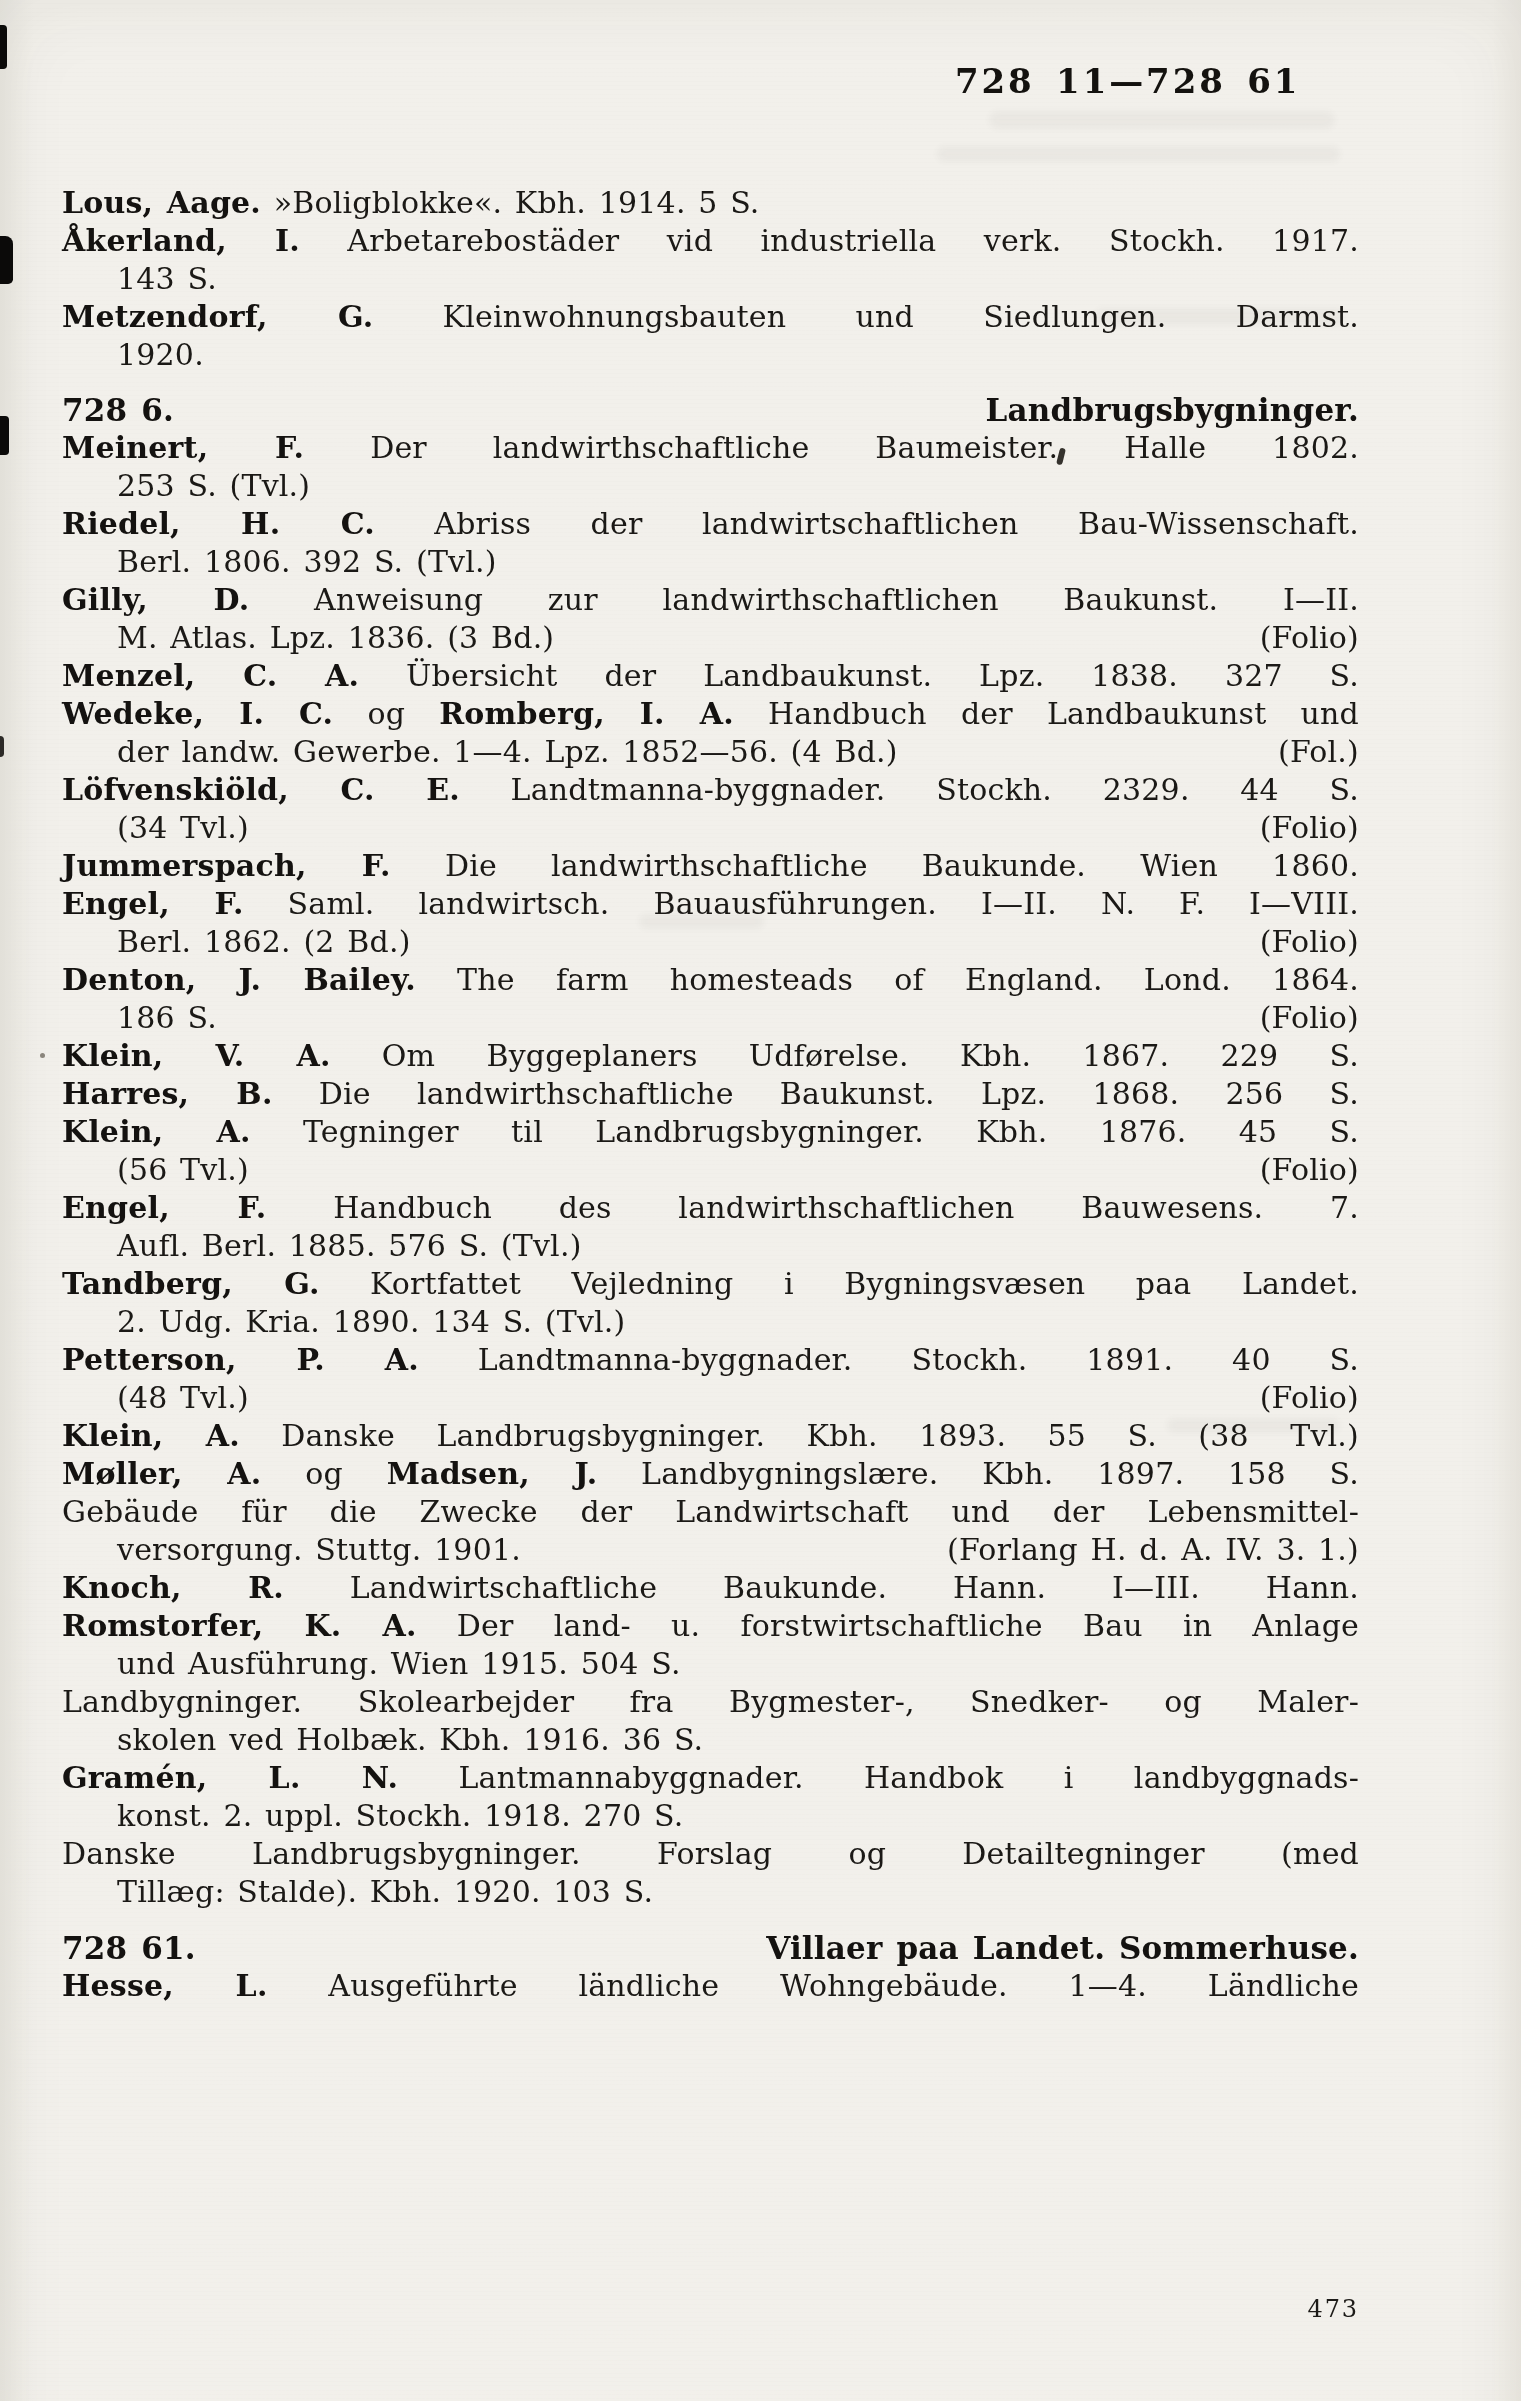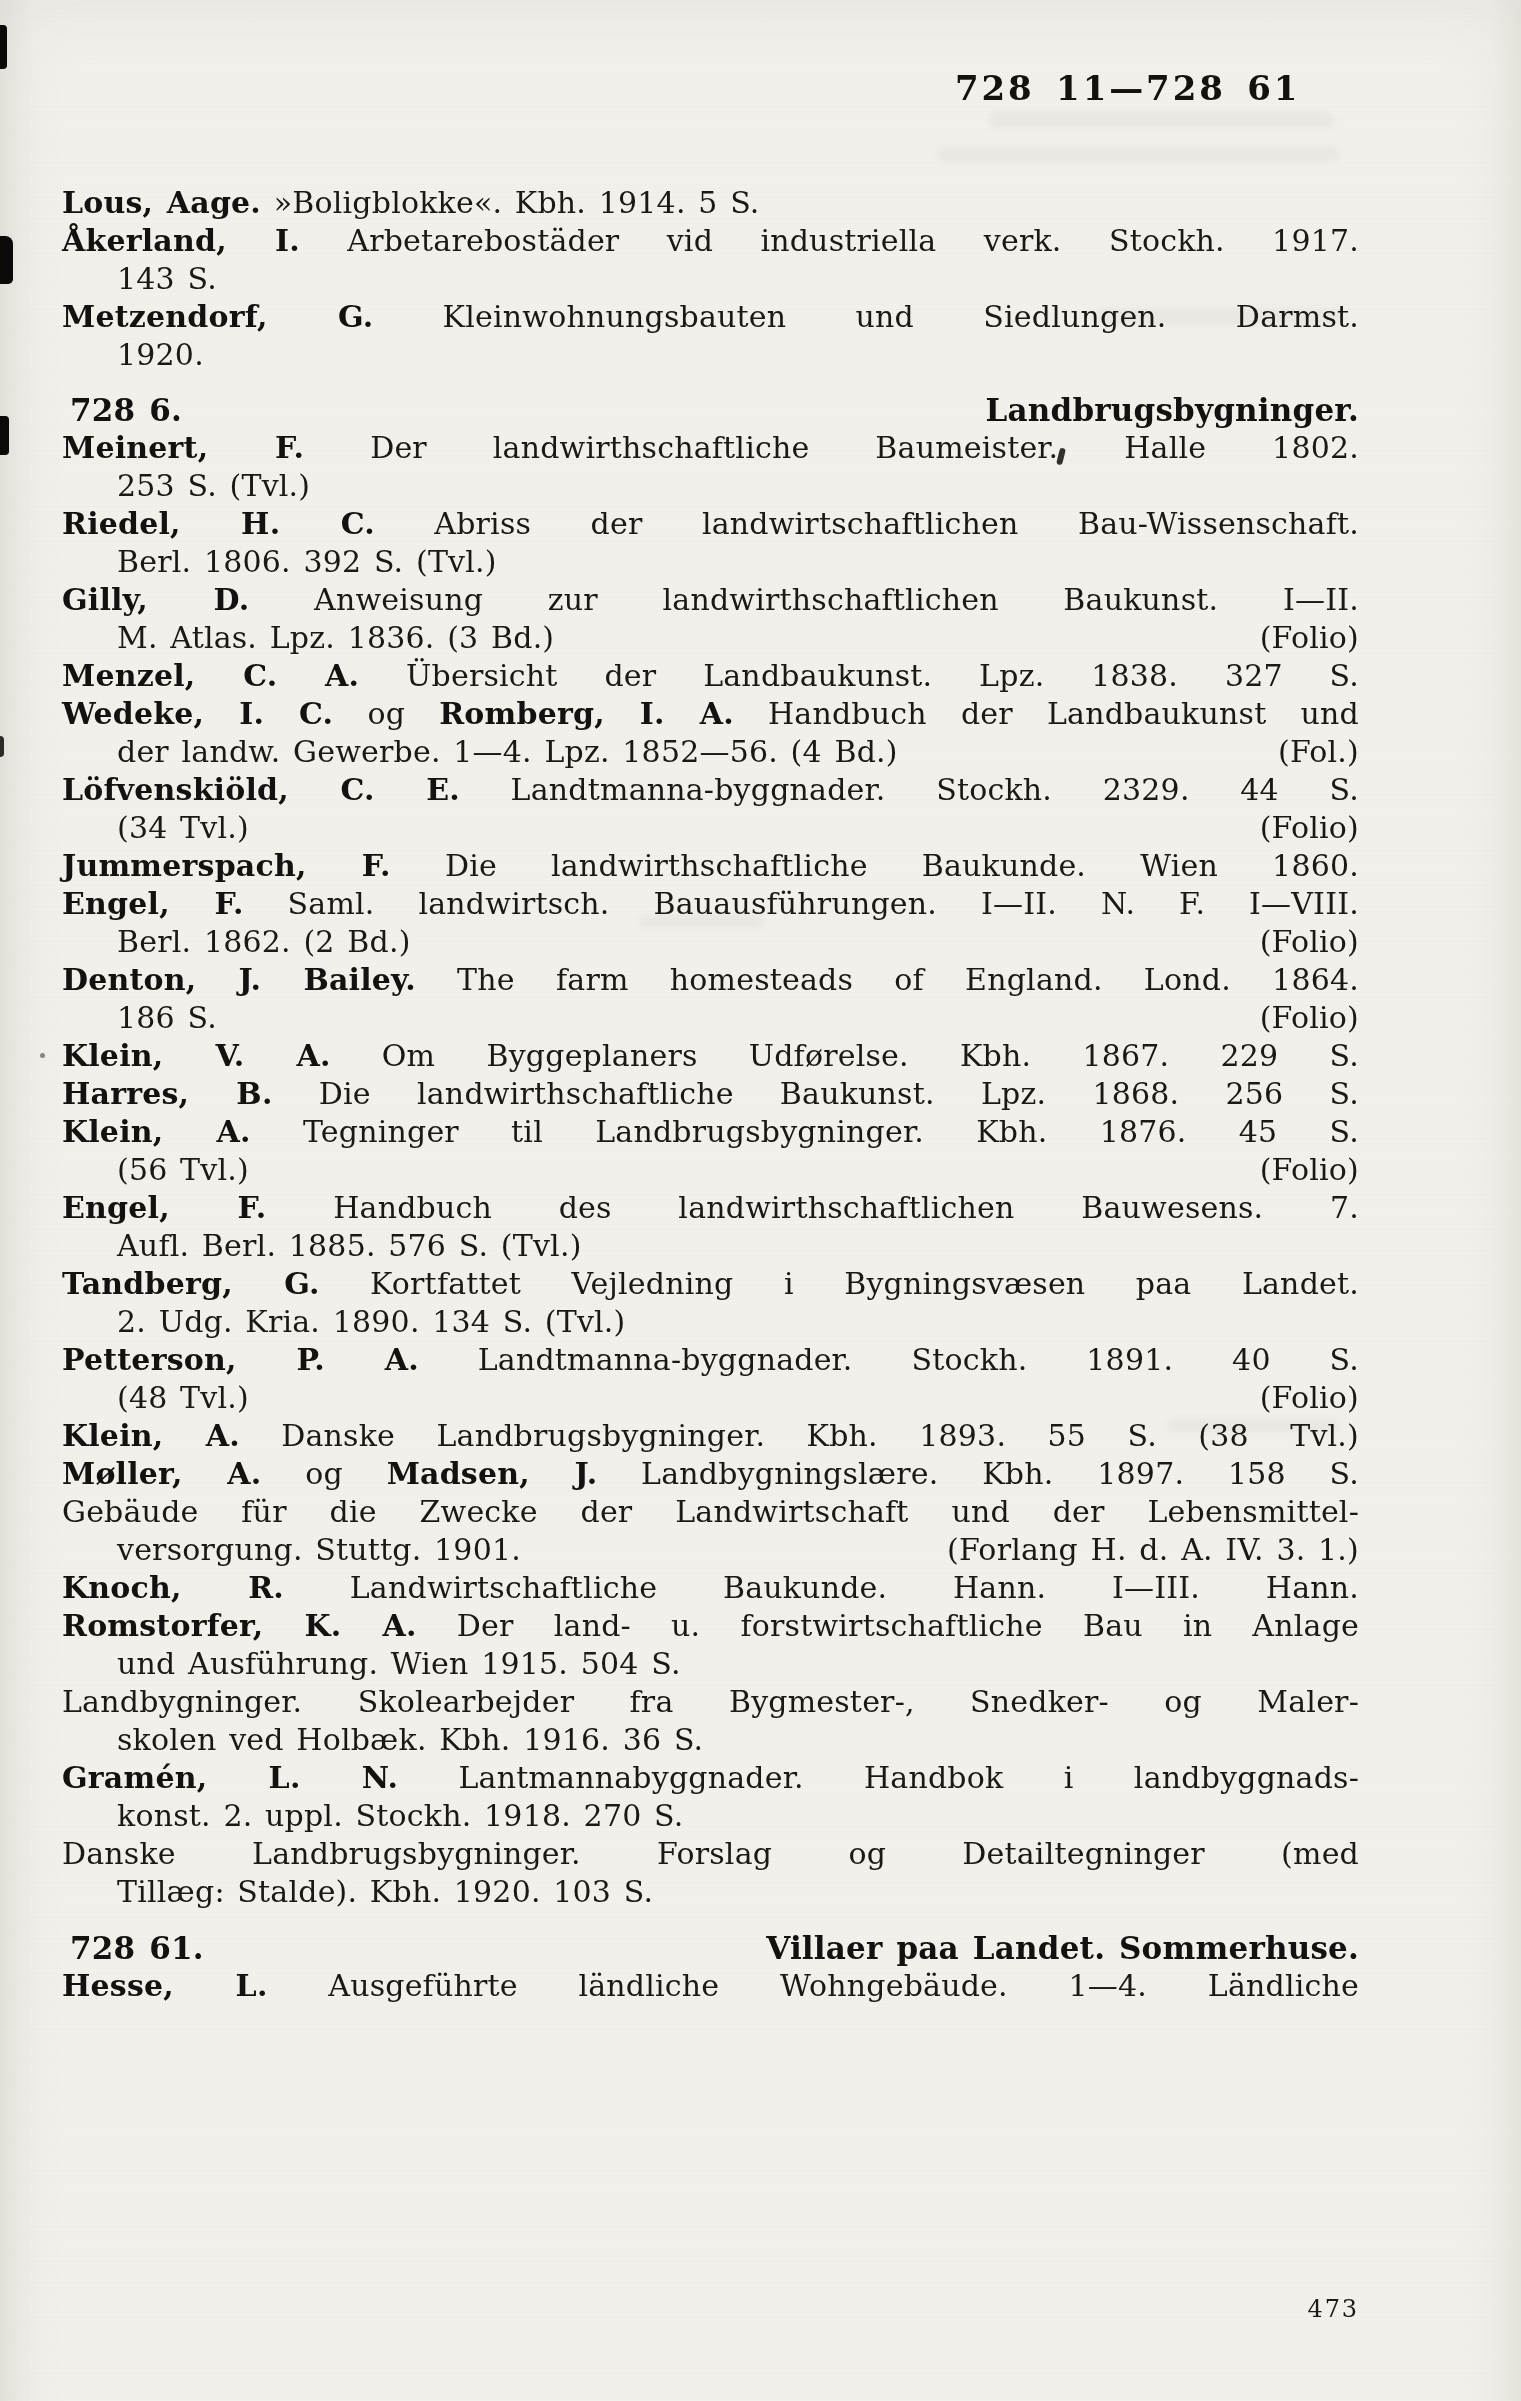--- a/index.html
+++ b/index.html
@@ -12,37 +12,37 @@
       linear-gradient(90deg, #e9e7e1 0px, rgba(233,231,225,0) 34px),
       linear-gradient(270deg, #ece9e3 0px, rgba(236,233,227,0) 29px),
       repeating-linear-gradient(0deg, rgba(90,85,75,0.012) 0 1px, rgba(0,0,0,0) 1px 4.3px);
     box-shadow: inset 0 0 77px rgba(60,50,30,0.07);
     font-family:"DejaVu Serif","Liberation Serif",serif;
     color:#1b1916;
     overflow:hidden;
   }
   .header{
     position:absolute;
-    left:955px; top:68px;
+    left:955px; top:61px;
     font-size:34px; font-weight:bold;
     letter-spacing:2.9px; word-spacing:6.7px;
     color:#14120f;
     white-space:nowrap;
   }
   .content{
     position:absolute;
     left:62px; top:184px;
     width:1297px;
     font-size:30px;
     line-height:38px;
     letter-spacing:0.2px;
     word-spacing:2.9px;
   }
   .line{height:38px; overflow:visible;}
-  .line.gap{margin-top:17.3px;margin-left:8px;}
+  .line.gap{margin-top:17.3px;}
   .line.indent{padding-left:55px;}
   .line.justify{text-align:justify; text-align-last:justify; text-justify:inter-word;}
   .line.split{display:flex; justify-content:space-between; align-items:baseline;}
   .line.split.indent{padding-left:55px;}
   .b{font-weight:bold; color:#141210;}
   .section .left{font-size:31px;}
   .section .right{font-size:31px;}
   .pageno{
     position:absolute;
     left:62px; top:2295px;

